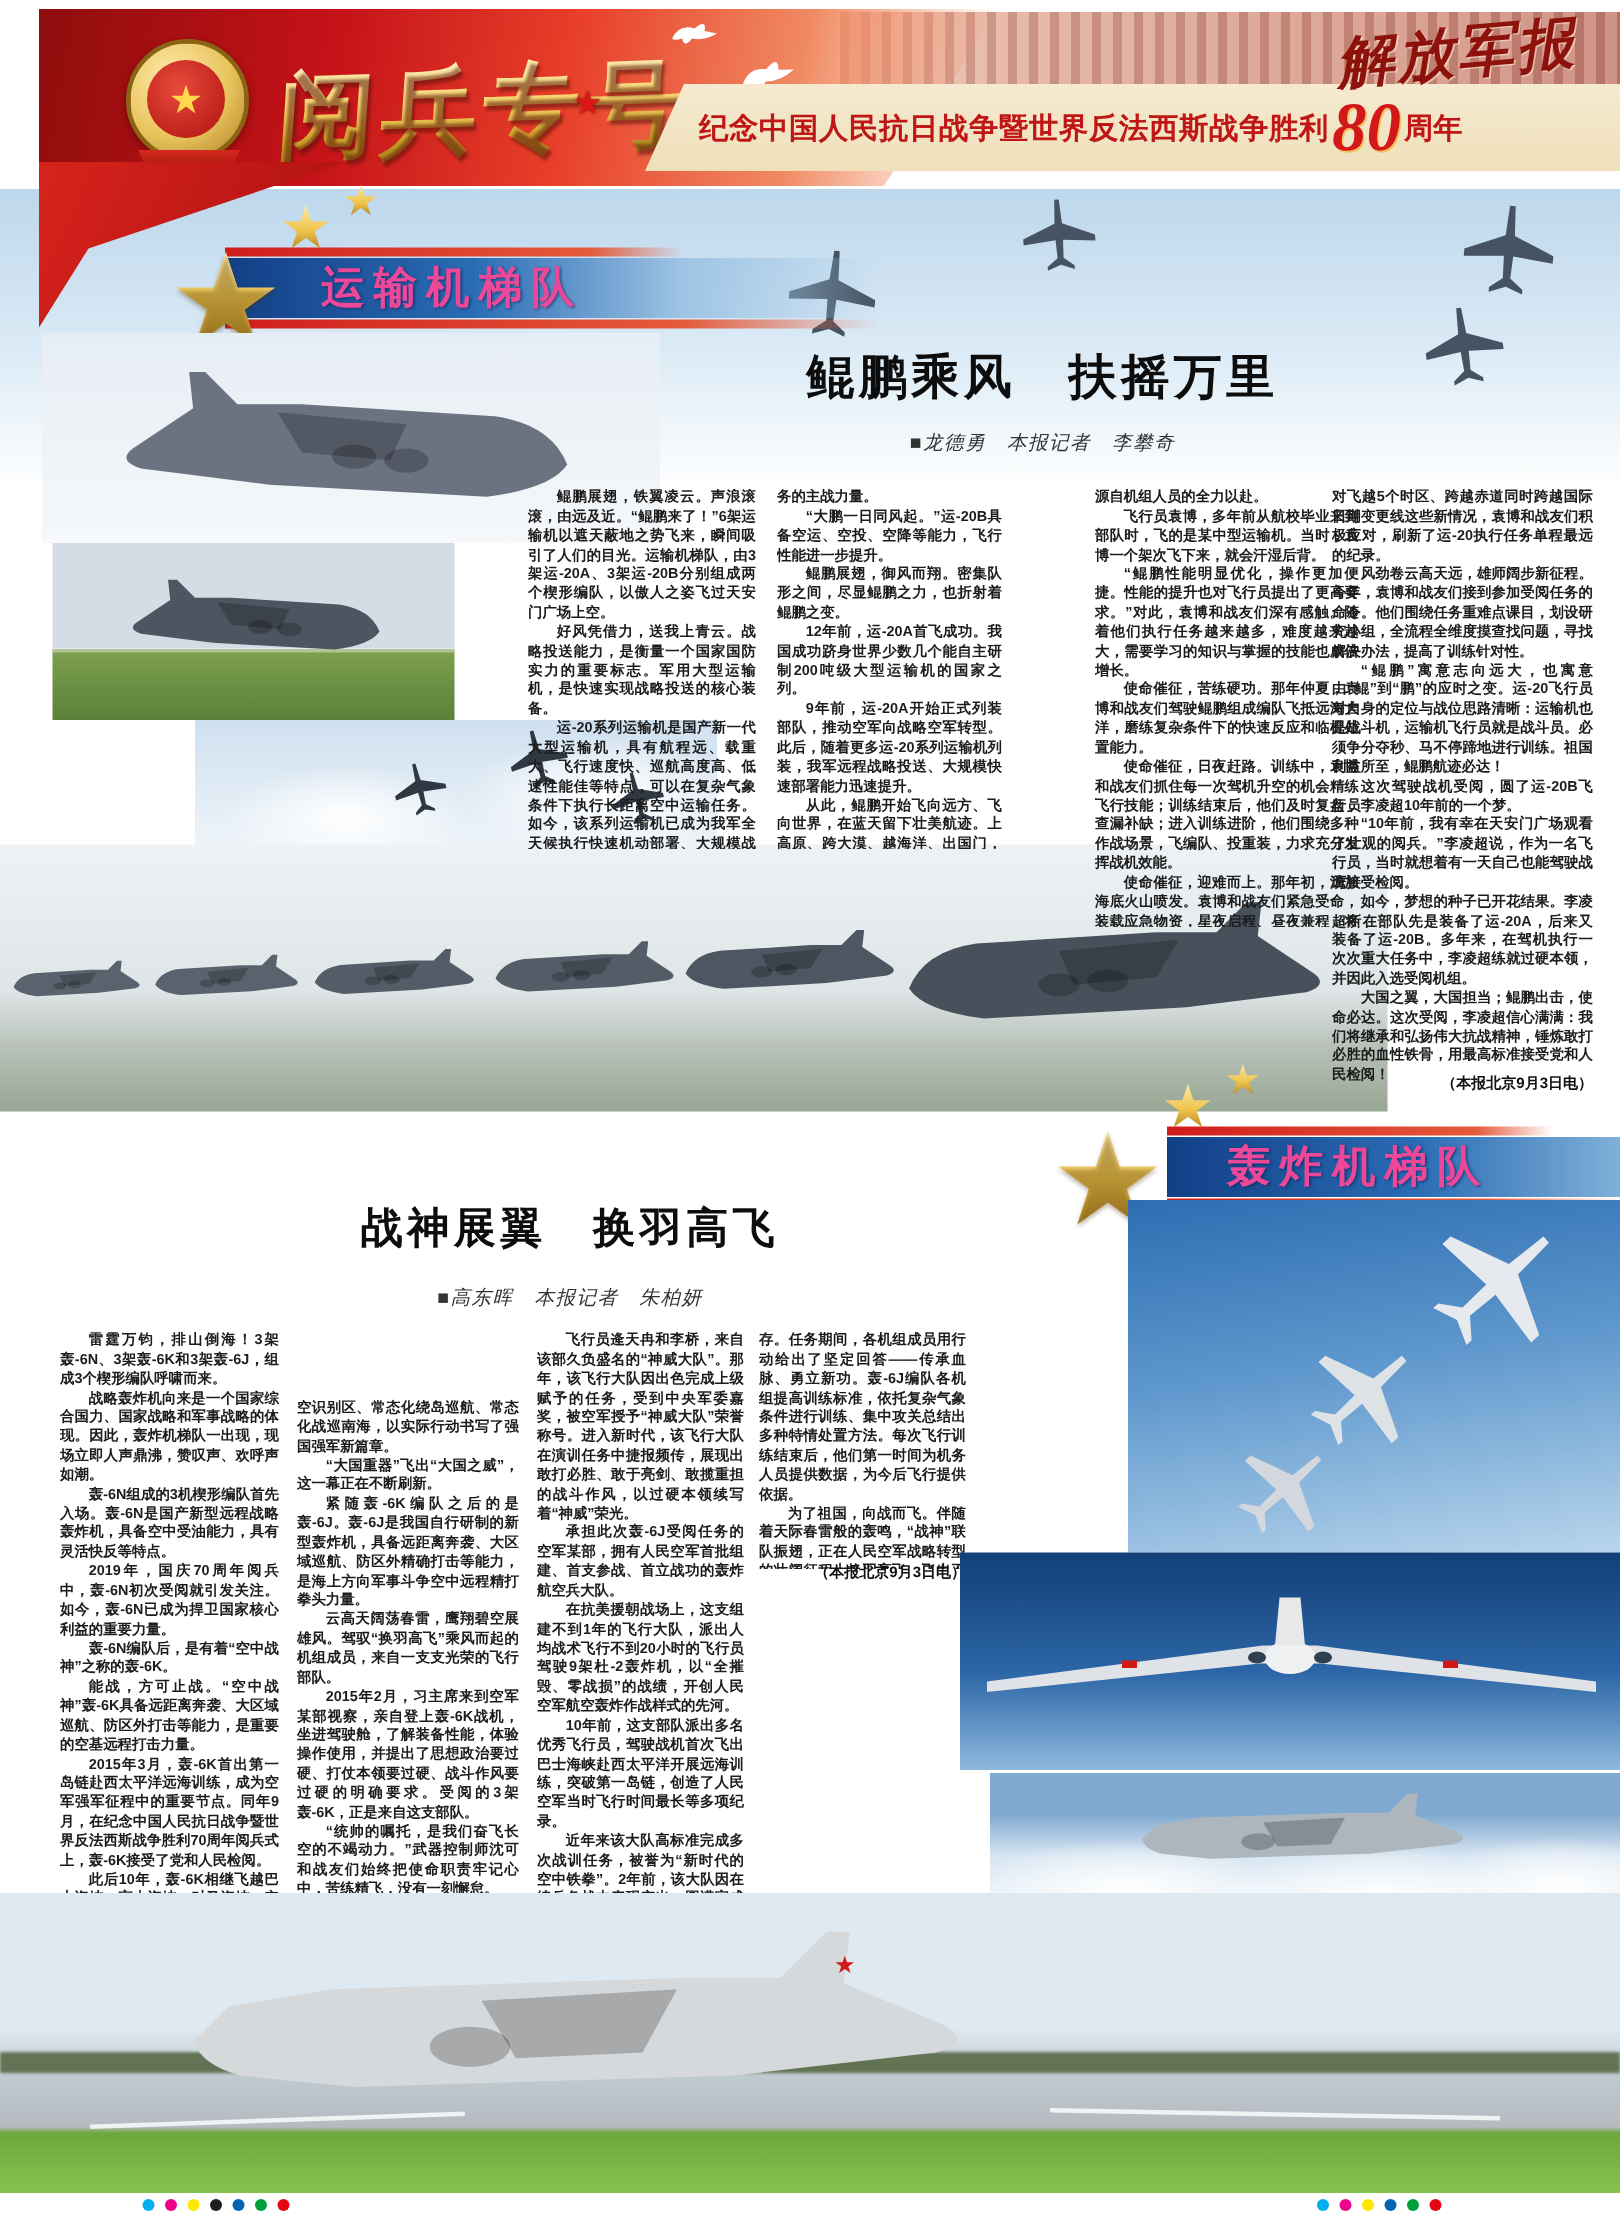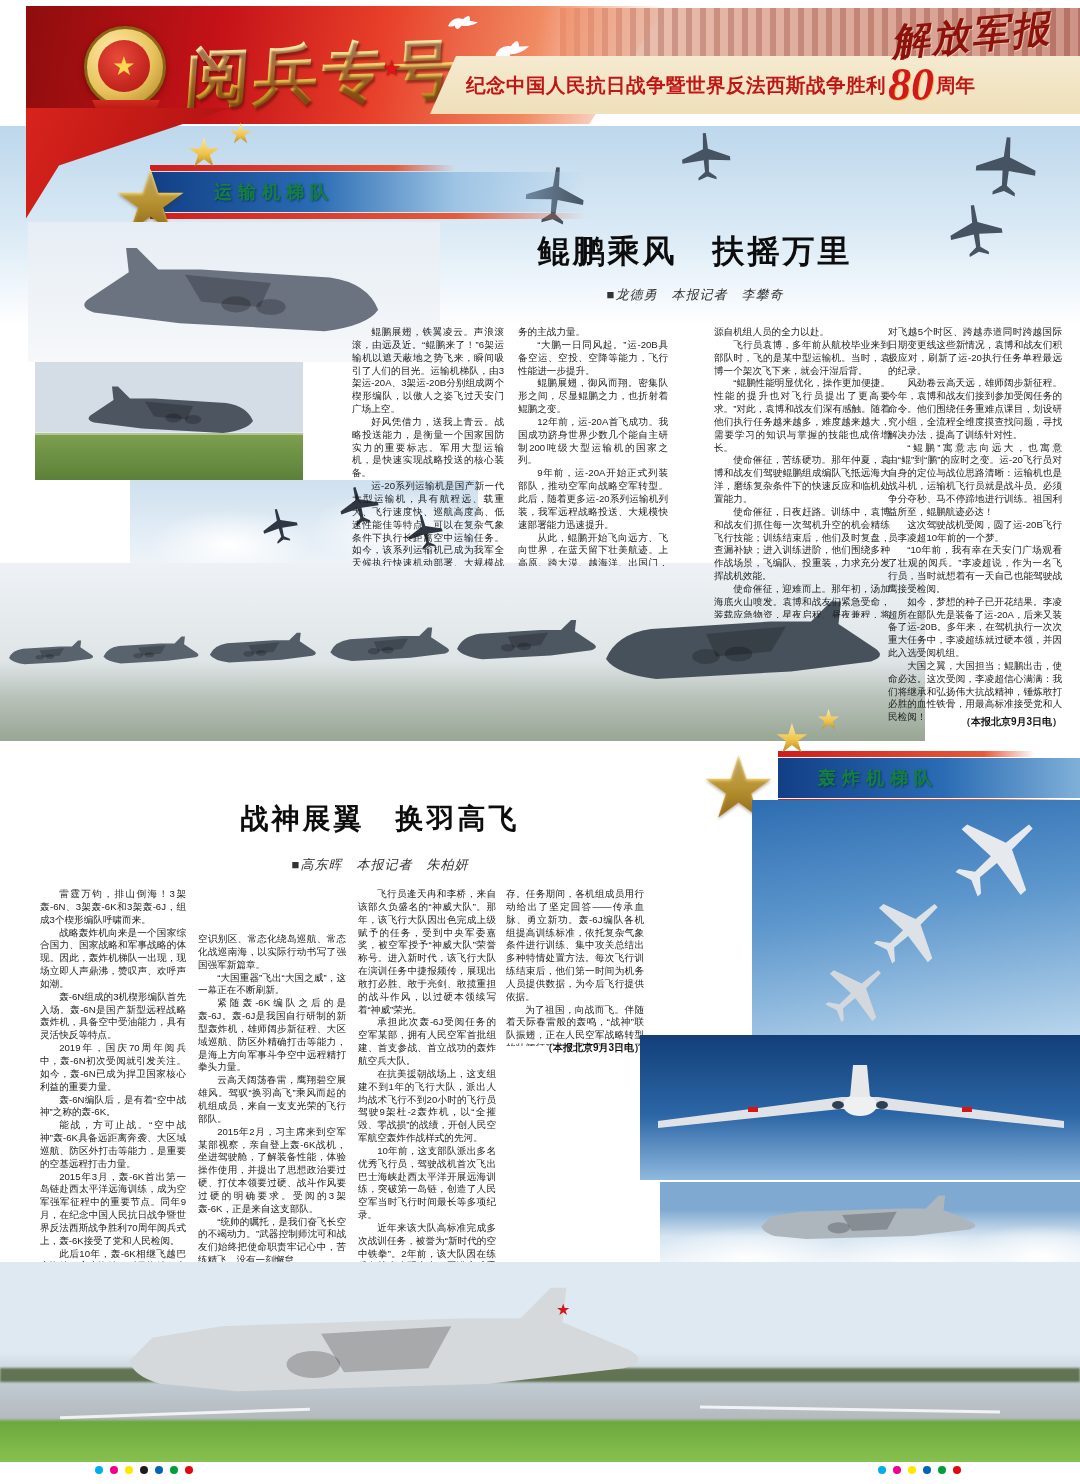--- a/index.html
+++ b/index.html
@@ -52,38 +52,38 @@
   
   .sky-band{position:absolute;left:0;top:126px;width:1080px;height:200px;
     background:linear-gradient(#bdd7ec,#dcebf6 55%,rgba(255,255,255,0));}
   .sky-plane{position:absolute;color:#465362;}
 
   
   .sec-bar{position:absolute;height:40px;display:flex;align-items:center;}
   .sec-bar .bg{position:absolute;inset:0;background:linear-gradient(90deg,#123f86,#2a6cb4 38%,#9ec4e4 70%,rgba(255,255,255,0));}
   .sec-bar .red-top{position:absolute;left:0;top:-7px;width:70%;height:6px;background:linear-gradient(90deg,#d01c1c,#e45a3a 80%,rgba(228,90,58,0));}
   .sec-bar .red-bot{position:absolute;left:0;bottom:-7px;width:100%;height:6px;background:linear-gradient(90deg,#d01c1c,#e45a3a 70%,rgba(228,90,58,0));}
-  .sec-label{position:relative;color:#15803d;font-weight:900;font-size:18px;letter-spacing:6px;padding-left:64px;text-shadow:1px 1px 2px rgba(0,30,80,.6);}
+  .sec-label{position:relative;color:#ec4899;font-weight:900;font-size:29px;letter-spacing:6px;padding-left:64px;text-shadow:1px 1px 2px rgba(0,30,80,.6);}
   .stars{position:absolute;}
   .stars .s1{position:absolute;font-size:86px;line-height:1;
     background:linear-gradient(#fff3c0,#f0c84e 50%,#9a7015);-webkit-background-clip:text;background-clip:text;color:transparent;
     text-shadow:0 2px 3px rgba(80,50,0,.35);}
   .stars .s2{position:absolute;font-size:40px;line-height:1;left:74px;top:-26px;
     background:linear-gradient(#fff3c0,#eec34a 55%,#9a7015);-webkit-background-clip:text;background-clip:text;color:transparent;}
   .stars .s3{position:absolute;font-size:28px;line-height:1;left:116px;top:-38px;
     background:linear-gradient(#fff3c0,#eec34a 55%,#9a7015);-webkit-background-clip:text;background-clip:text;color:transparent;}
 
   
   .headline{position:absolute;font-weight:900;color:#0d0d0d;letter-spacing:3px;text-align:center;
     font-family:"Liberation Sans","DejaVu Sans",sans-serif;}
   .byline{position:absolute;text-align:center;font-size:13px;color:#333;
     font-family:"Liberation Serif","DejaVu Serif",serif;font-style:italic;letter-spacing:1px;}
 
   
-  .col{position:absolute;overflow:hidden;font-size:9.6px;line-height:1.34;color:#1c1c1c;text-align:justify;}
+  .col{position:absolute;overflow:hidden;font-size:9.6px;line-height:1.34;color:#1c1c1c;text-align:justify;font-weight:bold;}
   .col p{margin:0;text-indent:2em;}
   .col p.cont{text-indent:0;}
   .sign-off{font-weight:bold;text-align:right;padding-right:4px;font-size:10px;color:#111;margin-top:3px;}
 
   
   .photo{position:absolute;overflow:hidden;}
   .ph-sky1{background:linear-gradient(#e6edf4,#f6f8fa);}
   .ph-sky2{background:linear-gradient(#d4dde6 60%,#7da14e 60%,#5c8038);}
   .ph-sky3{background:linear-gradient(#cfe0ef,#eef4f9);}
   .ph-line{background:linear-gradient(#eef2f6,#dfe5e7 55%,#b9c2ba 75%,#98a694);}
@@ -244,21 +244,21 @@
       <p>运-20系列运输机是国产新一代大型运输机，具有航程远、载重大、飞行速度快、巡航高度高、低速性能佳等特点，可以在复杂气象条件下执行长距离空中运输任务。如今，该系列运输机已成为我军全天候执行快速机动部署、大规模战略投送、非战争军事行动等多样化任</p>
     </div>
   <div class="col" style="left:518px;top:326px;width:150px;height:240px;">
       <p class="cont">务的主战力量。</p>
       <p>“大鹏一日同风起。”运-20B具备空运、空投、空降等能力，飞行性能进一步提升。</p>
       <p>鲲鹏展翅，御风而翔。密集队形之间，尽显鲲鹏之力，也折射着鲲鹏之变。</p>
       <p>12年前，运-20A首飞成功。我国成功跻身世界少数几个能自主研制200吨级大型运输机的国家之列。</p>
       <p>9年前，运-20A开始正式列装部队，推动空军向战略空军转型。此后，随着更多运-20系列运输机列装，我军远程战略投送、大规模快速部署能力迅速提升。</p>
       <p>从此，鲲鹏开始飞向远方、飞向世界，在蓝天留下壮美航迹。上高原、跨大漠、越海洋、出国门，鲲鹏完成多次重大军事任务，发挥了不可替代的作用。</p>
     </div>
-  <div class="col" style="left:714px;top:326px;width:176px;height:292px;">
+  <div class="col" style="left:730px;top:326px;width:176px;height:292px;">
       <p class="cont">源自机组人员的全力以赴。</p>
       <p>飞行员袁博，多年前从航校毕业来到部队时，飞的是某中型运输机。当时，袁博一个架次飞下来，就会汗湿后背。</p>
       <p>“鲲鹏性能明显优化，操作更加便捷。性能的提升也对飞行员提出了更高要求。”对此，袁博和战友们深有感触。随着他们执行任务越来越多，难度越来越大，需要学习的知识与掌握的技能也成倍增长。</p>
       <p>使命催征，苦练硬功。那年仲夏，袁博和战友们驾驶鲲鹏组成编队飞抵远海大洋，磨练复杂条件下的快速反应和临机处置能力。</p>
       <p>使命催征，日夜赶路。训练中，袁博和战友们抓住每一次驾机升空的机会精练飞行技能；训练结束后，他们及时复盘，查漏补缺；进入训练进阶，他们围绕多种作战场景，飞编队、投重装，力求充分发挥战机效能。</p>
       <p>使命催征，迎难而上。那年初，汤加海底火山喷发。袁博和战友们紧急受命，装载应急物资，星夜启程、昼夜兼程，将中国人民的深情厚谊速递到汤加。面</p>
     </div>
   <div class="col" style="left:888px;top:326px;width:174px;height:396px;">
       <p class="cont">对飞越5个时区、跨越赤道同时跨越国际日期变更线这些新情况，袁博和战友们积极应对，刷新了运-20执行任务单程最远的纪录。</p>
       <p>风劲卷云高天远，雄师阔步新征程。今年，袁博和战友们接到参加受阅任务的命令。他们围绕任务重难点课目，划设研究小组，全流程全维度摸查找问题，寻找解决办法，提高了训练针对性。</p>
@@ -291,21 +291,21 @@
       <p>轰-6N组成的3机楔形编队首先入场。轰-6N是国产新型远程战略轰炸机，具备空中受油能力，具有灵活快反等特点。</p>
       <p>2019年，国庆70周年阅兵中，轰-6N初次受阅就引发关注。如今，轰-6N已成为捍卫国家核心利益的重要力量。</p>
       <p>轰-6N编队后，是有着“空中战神”之称的轰-6K。</p>
       <p>能战，方可止战。“空中战神”轰-6K具备远距离奔袭、大区域巡航、防区外打击等能力，是重要的空基远程打击力量。</p>
       <p>2015年3月，轰-6K首出第一岛链赴西太平洋远海训练，成为空军强军征程中的重要节点。同年9月，在纪念中国人民抗日战争暨世界反法西斯战争胜利70周年阅兵式上，轰-6K接受了党和人民检阅。</p>
       <p>此后10年，轰-6K相继飞越巴士海峡、宫古海峡、对马海峡，实现常态化赴西太平洋远海训练、常态化警巡东海防</p>
     </div>
   <div class="col" style="left:198px;top:888px;width:148px;height:376px;margin-top:45px;">
       <p class="cont">空识别区、常态化绕岛巡航、常态化战巡南海，以实际行动书写了强国强军新篇章。</p>
       <p>“大国重器”飞出“大国之威”，这一幕正在不断刷新。</p>
-      <p>紧随轰-6K编队之后的是轰-6J。轰-6J是我国自行研制的新型轰炸机，雄师阔步新征程、大区域巡航、防区外精确打击等能力，是海上方向军事斗争空中远程精打拳头力量。</p>
+      <p>紧随轰-6K编队之后的是轰-6J。轰-6J是我国自行研制的新型轰炸机，具备远距离奔袭、大区域巡航、防区外精确打击等能力，是海上方向军事斗争空中远程精打拳头力量。</p>
       <p>云高天阔荡春雷，鹰翔碧空展雄风。驾驭“换羽高飞”乘风而起的机组成员，来自一支支光荣的飞行部队。</p>
       <p>2015年2月，习主席来到空军某部视察，亲自登上轰-6K战机，坐进驾驶舱，了解装备性能，体验操作使用，并提出了思想政治要过硬、打仗本领要过硬、战斗作风要过硬的明确要求。受阅的3架轰-6K，正是来自这支部队。</p>
       <p>“统帅的嘱托，是我们奋飞长空的不竭动力。”武器控制师沈可和战友们始终把使命职责牢记心中，苦练精飞，没有一刻懈怠。</p>
       <p>远洋训练、警巡东海、战巡南海、绕岛巡航、砺兵高原、异国参赛……这几年，这支部队的航迹不断延伸。与此同时，他们积极探索轰炸机训练新模式，加速融入联战联训大体系，不断检验、锤炼作战能力。</p>
     </div>
   <div class="col" style="left:358px;top:888px;width:138px;height:376px;">
       <p>飞行员逄天冉和李桥，来自该部久负盛名的“神威大队”。那年，该飞行大队因出色完成上级赋予的任务，受到中央军委嘉奖，被空军授予“神威大队”荣誉称号。进入新时代，该飞行大队在演训任务中捷报频传，展现出敢打必胜、敢于亮剑、敢揽重担的战斗作风，以过硬本领续写着“神威”荣光。</p>
       <p>承担此次轰-6J受阅任务的空军某部，拥有人民空军首批组建、首支参战、首立战功的轰炸航空兵大队。</p>
       <p>在抗美援朝战场上，这支组建不到1年的飞行大队，派出人均战术飞行不到20小时的飞行员驾驶9架杜-2轰炸机，以“全摧毁、零战损”的战绩，开创人民空军航空轰炸作战样式的先河。</p>
       <p>10年前，这支部队派出多名优秀飞行员，驾驶战机首次飞出巴士海峡赴西太平洋开展远海训练，突破第一岛链，创造了人民空军当时飞行时间最长等多项纪录。</p>

